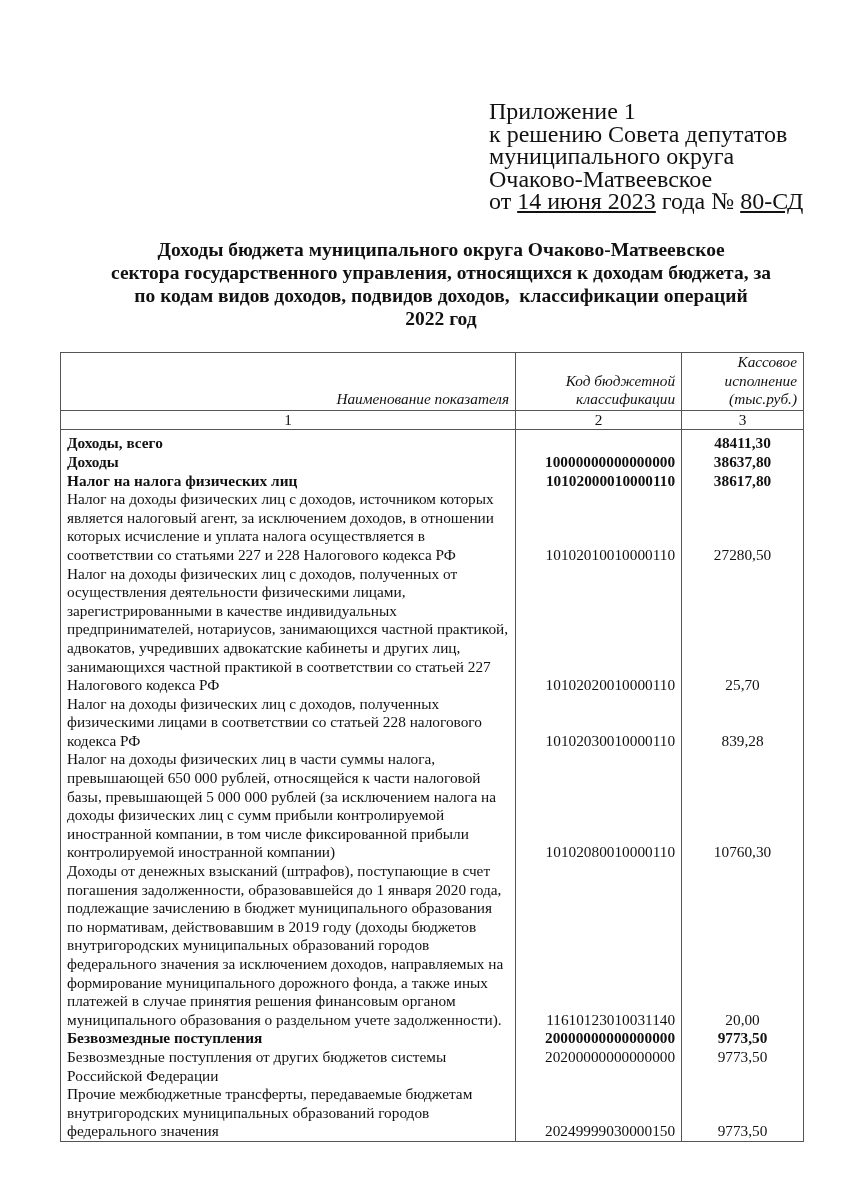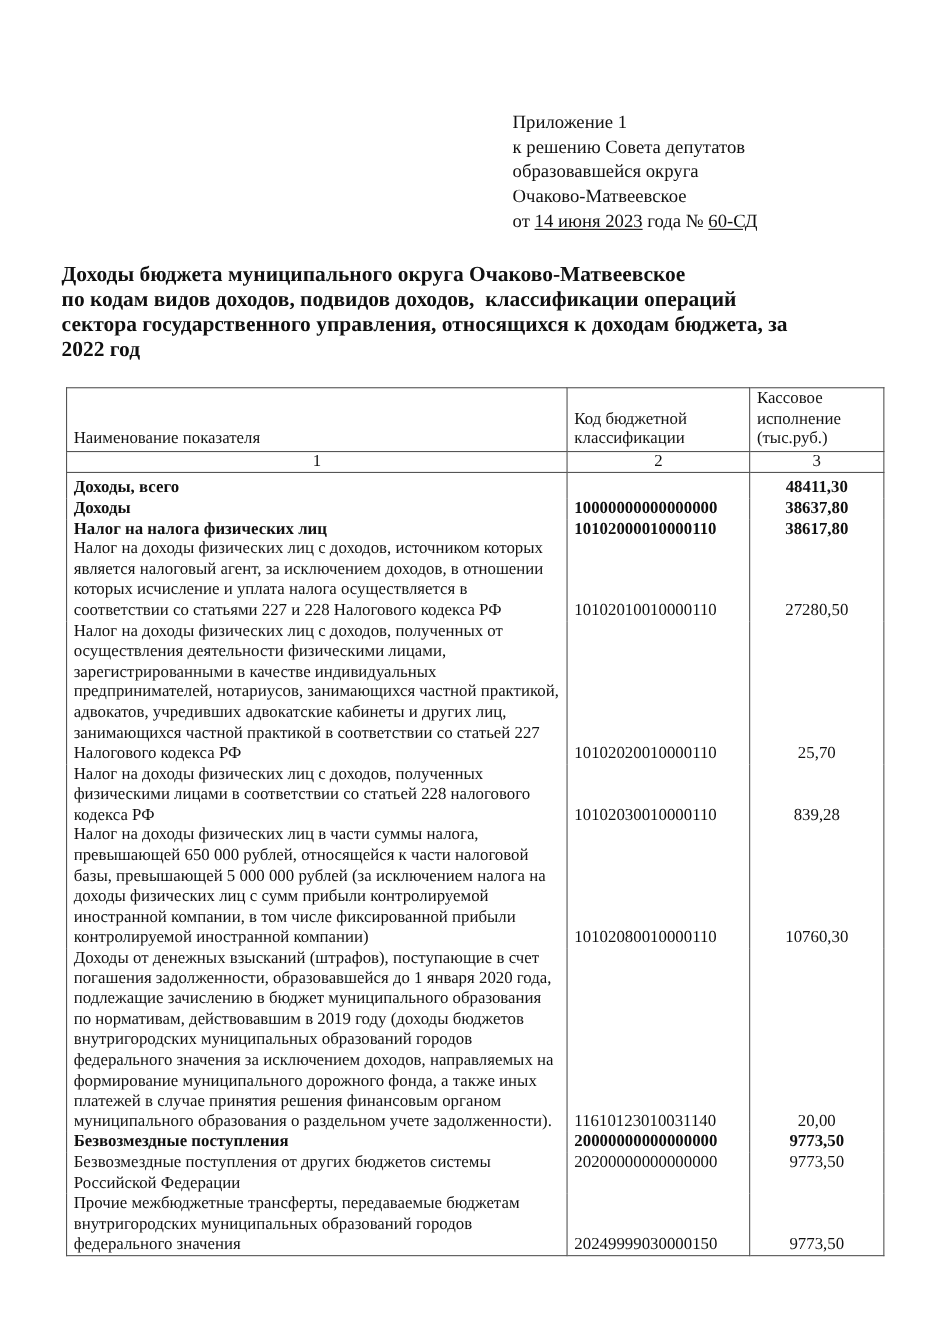--- a/index.html
+++ b/index.html
@@ -2,70 +2,71 @@
 <html><head>
 <meta charset="utf-8">
 <style>
   html, body { margin: 0; padding: 0; background: #ffffff; }
   body {
     width: 848px; height: 1200px; position: relative; overflow: hidden;
     font-family: "Liberation Serif", "DejaVu Serif", serif;
     color: #111;
   }
   .appendix {
-    position: absolute; left: 466px; top: 100px;
-    font-size: 17px; line-height: 22.5px;
+    position: absolute; left: 489px; top: 100px;
+    font-size: 24px; line-height: 22.5px;
   }
   .appendix .line { white-space: nowrap; }
   .appendix u { text-decoration: underline; text-underline-offset: 2px; }
   .doc-title {
-    position: absolute; left: 56px; top: 238px; width: 744px;
-    font-weight: bold;
+    position: absolute; left: 69px; top: 238px; width: 744px;
+    text-align: center; font-weight: bold;
     font-size: 19.5px; line-height: 23px;
   }
   table.income {
     position: absolute; left: 60px; top: 352px;
     width: 744px; border-collapse: collapse;
     font-size: 15.3px; line-height: 18.6px;
   }
   table.income td, table.income th {
     padding: 0 6px; vertical-align: bottom; font-weight: normal;
   }
   col.c1 { width: 456px; }
   col.c2 { width: 166px; }
   col.c3 { width: 122px; }
   thead tr.hdr th {
-    border: 1px solid #555; height: 54px; text-align: left;
+    border: 1px solid #555; height: 54px; text-align: right;
     padding-bottom: 1px;
+    font-style: italic;
   }
   thead tr.nums th { border: 1px solid #555; text-align: center; height: 18px; }
   tbody td { border-left: 1px solid #555; border-right: 1px solid #555; }
   tbody tr:first-child td { padding-top: 4px; margin-top: 32px; }
   tbody tr:last-child td { border-bottom: 1px solid #555; margin-top: 32px; }
   td.name { text-align: left; }
-  td.code { text-align: left; }
+  td.code { text-align: right; }
   td.amount { text-align: center; }
   tr.bold td { font-weight: bold; }
   tr.top td.code, tr.top td.amount { vertical-align: top; }
 </style>
 </head>
 <body>
 
 <div class="appendix">
   <div class="line">Приложение 1</div>
   <div class="line">к решению Совета депутатов</div>
-  <div class="line">образовавшейся округа</div>
+  <div class="line">муниципального округа</div>
   <div class="line">Очаково-Матвеевское</div>
-  <div class="line"><span>от </span><u>14 июня 2023</u><span> года № </span><u>60-СД</u></div>
+  <div class="line"><span>от </span><u>14 июня 2023</u><span> года № </span><u>80-СД</u></div>
 </div>
 
 <div class="doc-title">
   <div>Доходы бюджета муниципального округа Очаково-Матвеевское</div>
+  <div style="white-space:nowrap">сектора государственного управления, относящихся к доходам бюджета, за</div>
   <div style="white-space:pre">по кодам видов доходов, подвидов доходов,  классификации операций</div>
-  <div style="white-space:nowrap">сектора государственного управления, относящихся к доходам бюджета, за</div>
   <div>2022 год</div>
 </div>
 
 <table class="income">
   <colgroup>
       <col class="c1">
       <col class="c2">
       <col class="c3">
     </colgroup>
   <thead>

